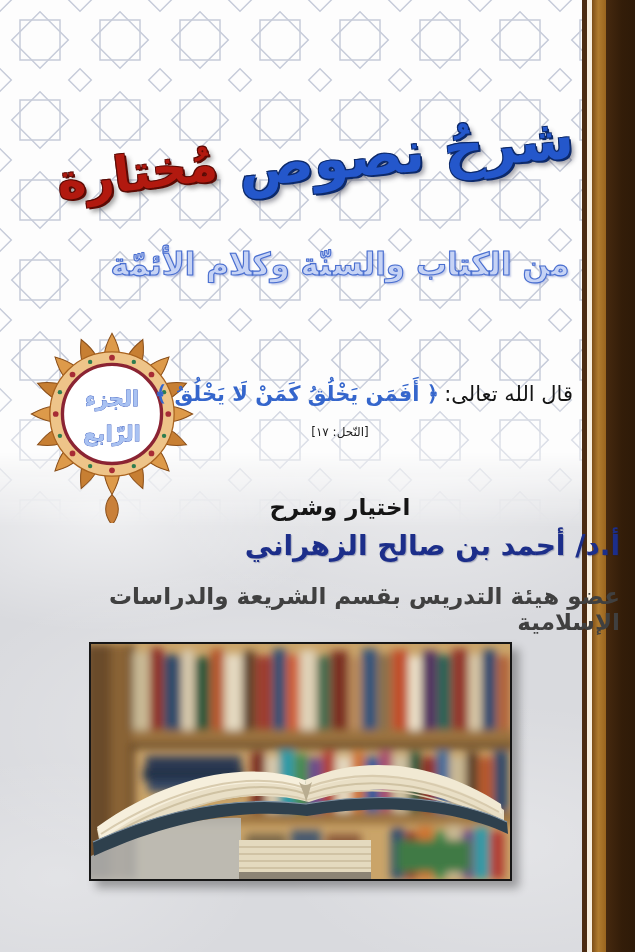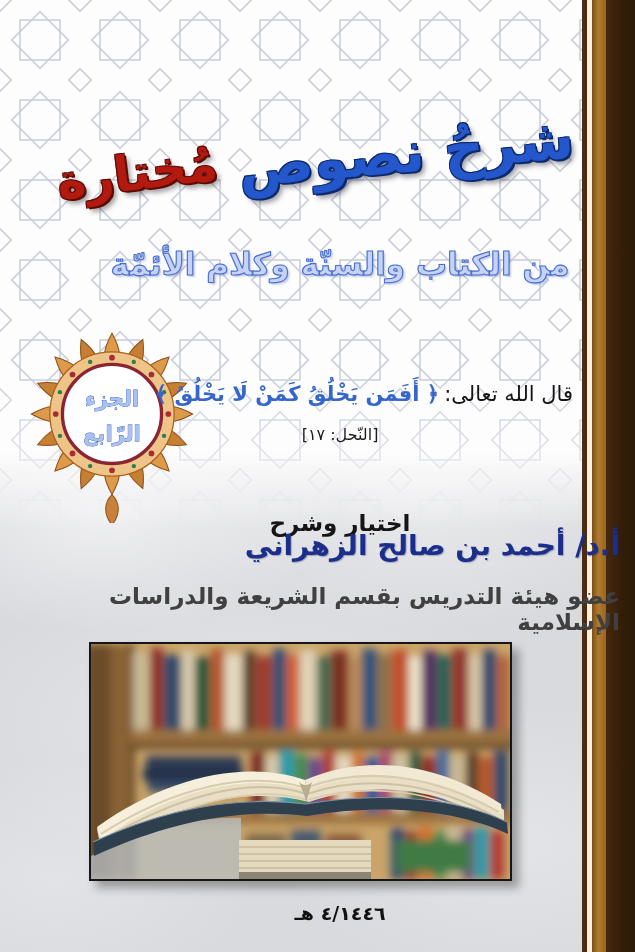--- a/index.html
+++ b/index.html
@@ -66,27 +66,27 @@
   .rosette { position:absolute; left:28px; top:330px; width:168px; height:186px; }
 
   
   .verse-row {
     position:absolute; top:382px; right:62px; direction:rtl; white-space:nowrap;
   }
   .verse-intro { font-size:21px; color:#141414;margin-top:8px; }
   .verse-text  { font-size:21px; font-weight:bold; color:#3566cc; margin-right:0; }
   .verse-ref {
     position:absolute; top:425px; left:60px; width:560px; text-align:center;
-    direction:rtl; font-size:16px; color:#1d1d1d;
+    direction:rtl; font-size:12px; color:#1d1d1d;
   }
 
   
   .author-role {
     position:absolute; top:494px; left:60px; width:560px; text-align:center;
-    direction:rtl; font-size:23px; font-weight:bold; color:#151515;margin-top:16px;
+    direction:rtl; font-size:23px; font-weight:bold; color:#151515;
   }
   .author-name {
     position:absolute; top:529px; left:60px; width:560px; text-align:right;
     direction:rtl; font-size:28px; font-weight:bold; color:#1c2e8a;
     text-shadow:1px 1px 1px rgba(20,30,90,.3);
   }
   .author-affiliation {
     position:absolute; top:583px; left:60px; width:560px; 
     direction:rtl; font-size:23px; font-weight:bold; color:#404040;
   }
@@ -298,15 +298,14 @@
         <path d="M208,138 C212,148 214,152 215,158 C218,150 219,144 221,138 C217,142 212,142 208,138 Z" fill="#b9ad90"></path>
         <path d="M2,198 C80,162 150,152 215,160 C300,146 370,156 416,178 L417,190 C370,168 300,158 216,172 C152,164 82,176 3,212 Z" fill="#2f404e"></path>
         <path d="M2,198 C80,162 150,152 215,160 C300,146 370,156 416,178" stroke="#7f93a4" stroke-width="1.2" fill="none"></path>
         <rect x="148" y="196" width="132" height="39" fill="#e4dabf"></rect>
         <path d="M148,203 h132 M148,210 h132 M148,217 h132 M148,224 h132" stroke="#c9bc9d" stroke-width="1.4"></path>
         <rect x="148" y="228" width="132" height="7" fill="#8c8474"></rect>
       </g>
     </svg>
   </div>
 
-  <div class="hijri-date">٤/١٤٤٦ هـ</div>
 
 </div>
 
 </body></html>

